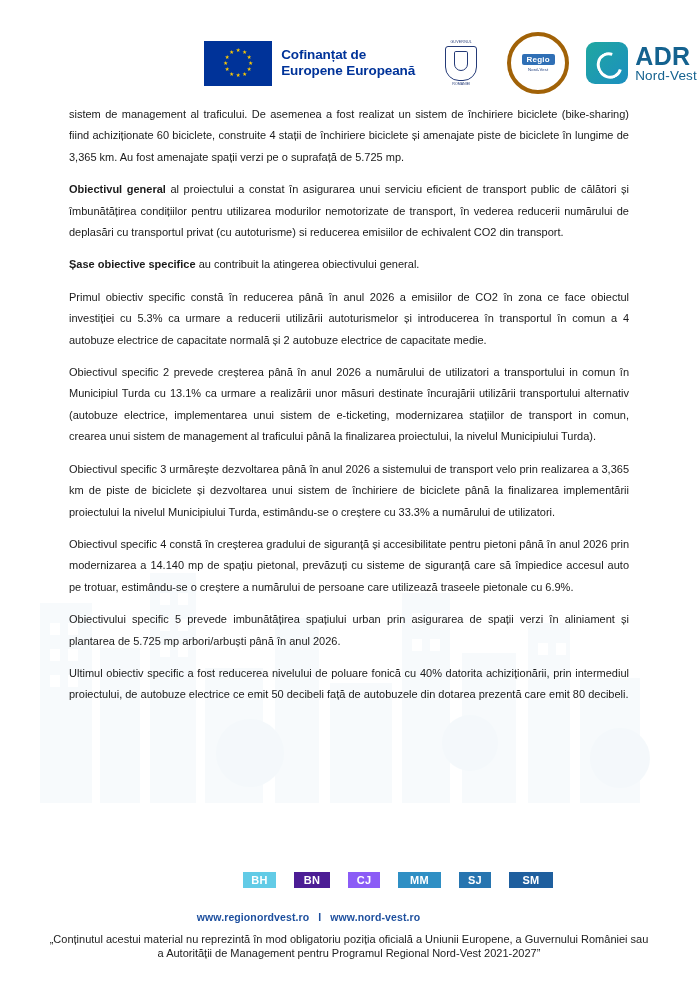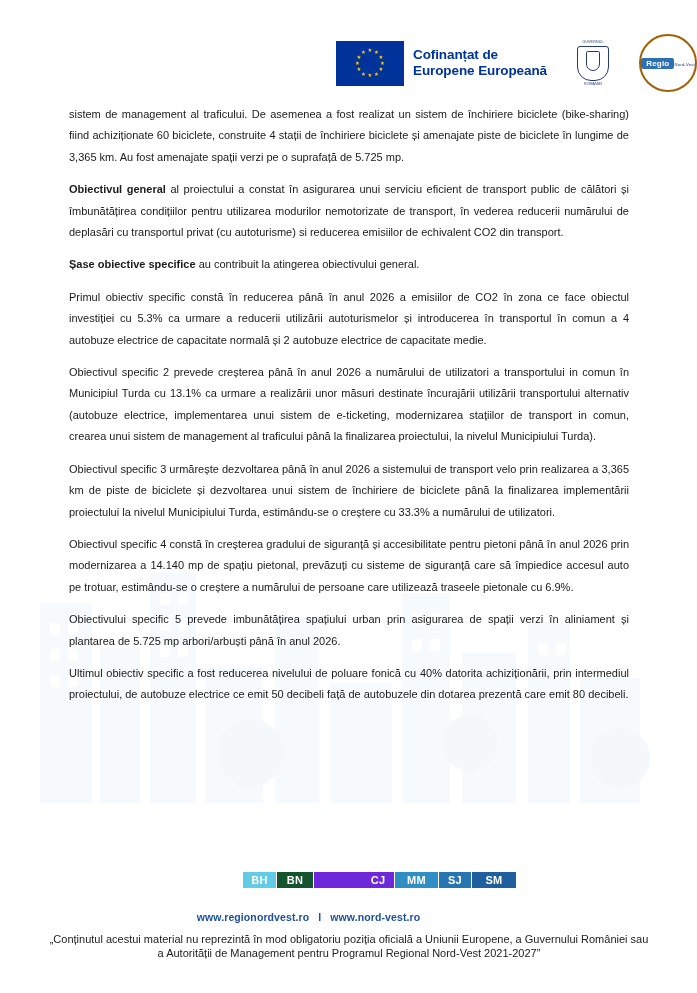--- a/index.html
+++ b/index.html
@@ -106,24 +106,25 @@
   .gov-bot {
     font-size: 3.6px;
     color: #243a77;
     text-align: center;
     line-height: 4.4px;
   }
   .logo-regio {
     width: 54px;
     height: 54px;
     border-radius: 50%;
-    border: 2px solid #a16207;
+    border: 4px solid #a16207;
     display: flex;
     align-items: center;
     justify-content: center;
+    flex-direction: column;
     flex: none;
     background: #fff;
   }
   .regio-badge {
     background: #2f6fb5;
     color: #fff;
     font-size: 8px;
     font-weight: bold;
     padding: 1px 5px;
     border-radius: 2px;
@@ -204,36 +205,37 @@
     font-weight: bold;
   }
 
   
   .county-bar {
     position: absolute;
     left: 243px;
     top: 872px;
     display: flex;
     height: 16px;
+    gap: 17px;
   }
   .county-bar div {
     color: #ffffff;
     font-size: 11px;
     font-weight: bold;
     letter-spacing: 0.3px;
     display: flex;
     align-items: center;
     justify-content: center;
     height: 16px;
     border-right: 1px solid #ffffff;
   }
   .county-bar div:last-child { border-right: none; }
   .c-bh { background: #62cbe6; width: 33px; }
-  .c-bn { background: #14532d; width: 36px; }
-  .c-cj { background: #6d28d9; width: 32px; padding-left: 48px; }
+  .c-bn { background: #4c1d95; width: 36px; }
+  .c-cj { background: #8b5cf6; width: 32px; }
   .c-mm { background: #2f8fc4; width: 43px; }
   .c-sj { background: #2775b0; width: 32px; }
   .c-sm { background: #1f5f9e; width: 44px; }
 
   .footer-links {
     position: absolute;
     top: 911px;
     left: 0;
     width: 617px;
     text-align: center;
@@ -287,20 +289,27 @@
       <div class="gov-top">GUVERNUL</div>
       <div class="gov-seal"></div>
       <div class="gov-bot">ROMÂNIEI</div>
     </div>
 
     <div class="logo-regio">
       <div class="regio-badge">Regio</div>
       <div class="regio-sub">Nord-Vest</div>
     </div>
 
+    <div class="logo-adr">
+      <div class="adr-mark"></div>
+      <div>
+        <div class="adr-name">ADR</div>
+        <div class="adr-sub">Nord-Vest</div>
+      </div>
+    </div>
   </div>
 
   <svg class="watermark" viewBox="0 0 697 420" xmlns="http://www.w3.org/2000/svg">
     <g fill="#cfe3ef">
       <rect x="40" y="150" width="52" height="200"></rect>
       <rect x="100" y="195" width="40" height="155"></rect>
       <rect x="150" y="120" width="46" height="230"></rect>
       <rect x="205" y="215" width="58" height="135"></rect>
       <rect x="275" y="165" width="44" height="185"></rect>
       <rect x="330" y="230" width="62" height="120"></rect>

